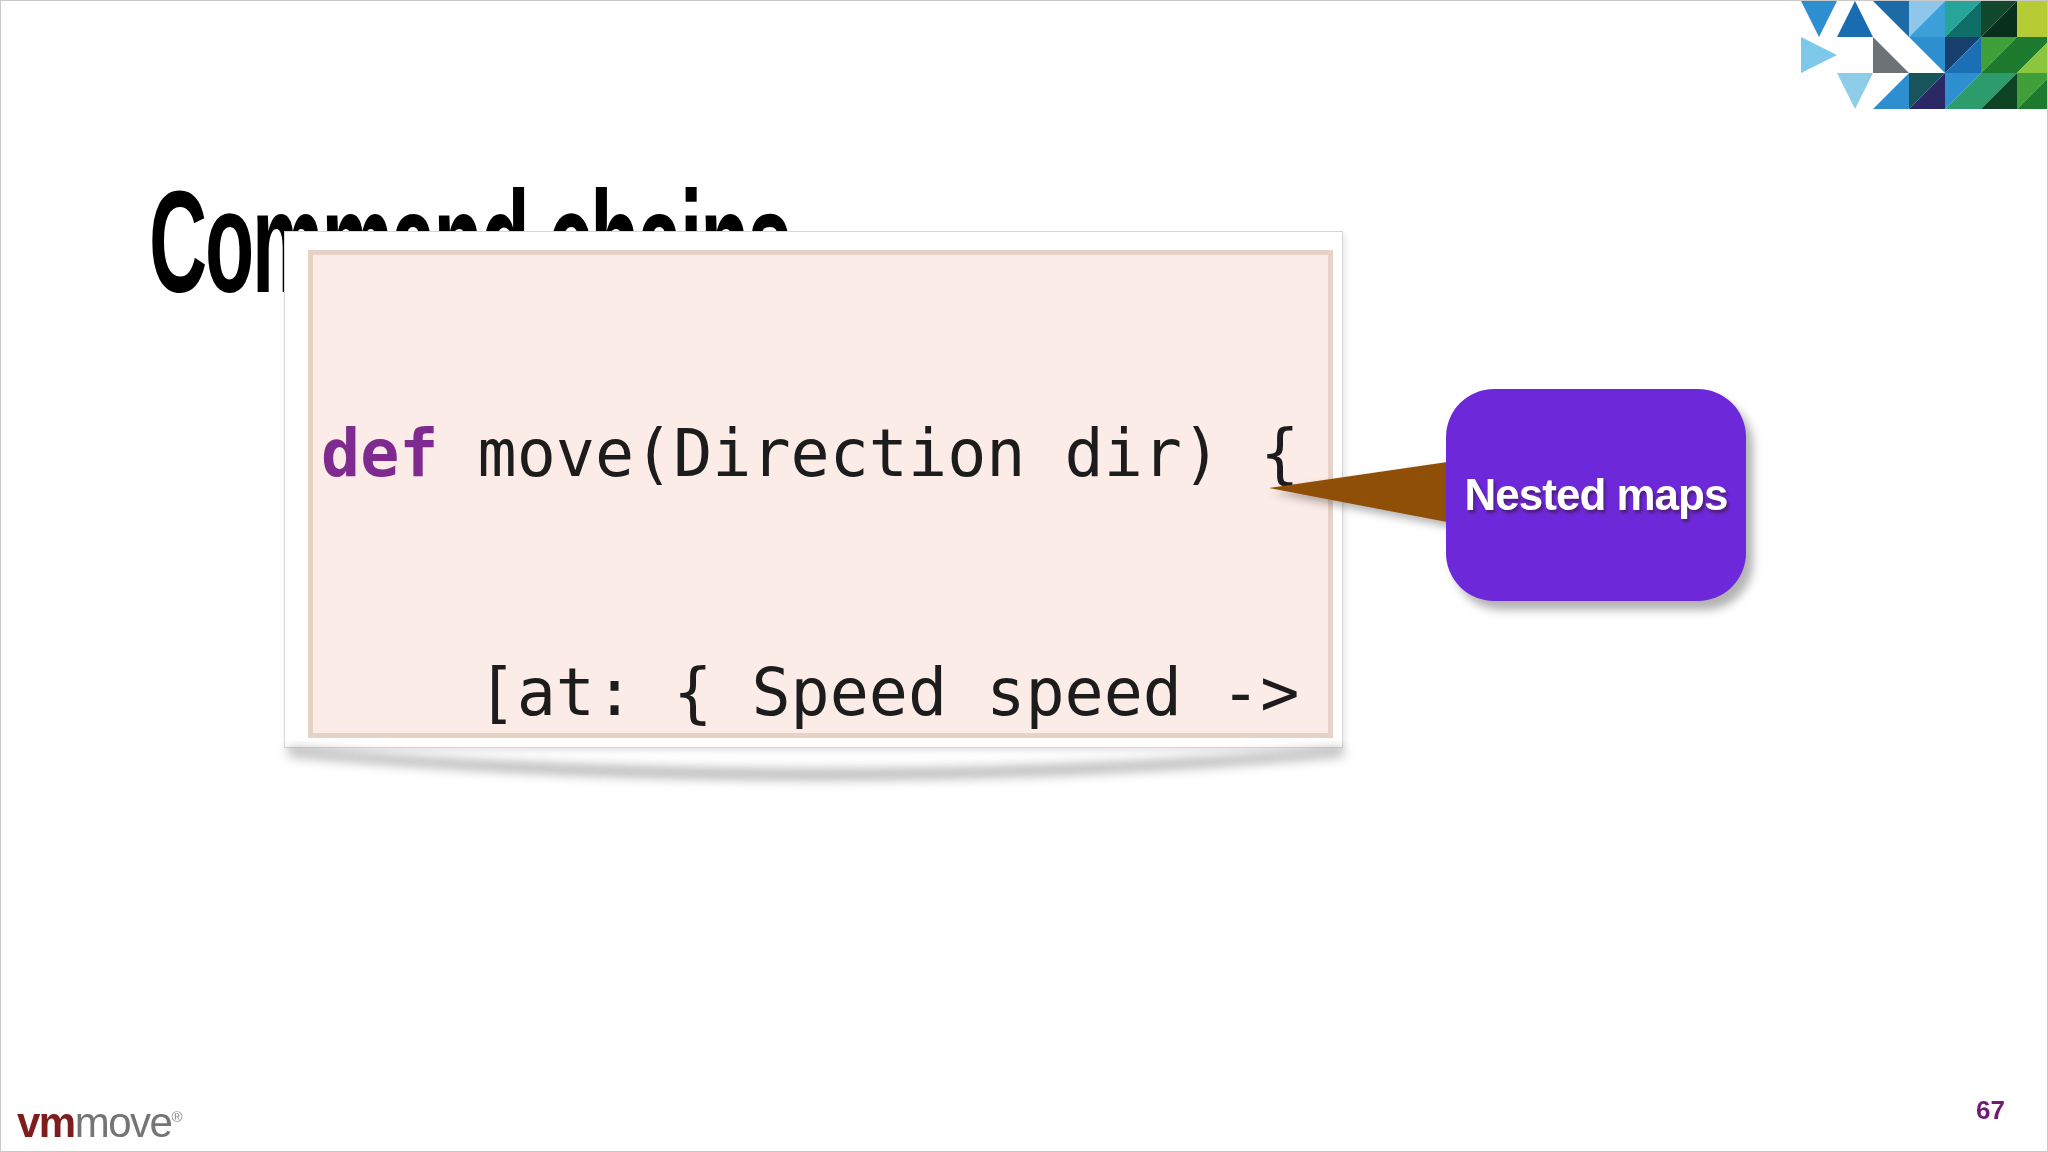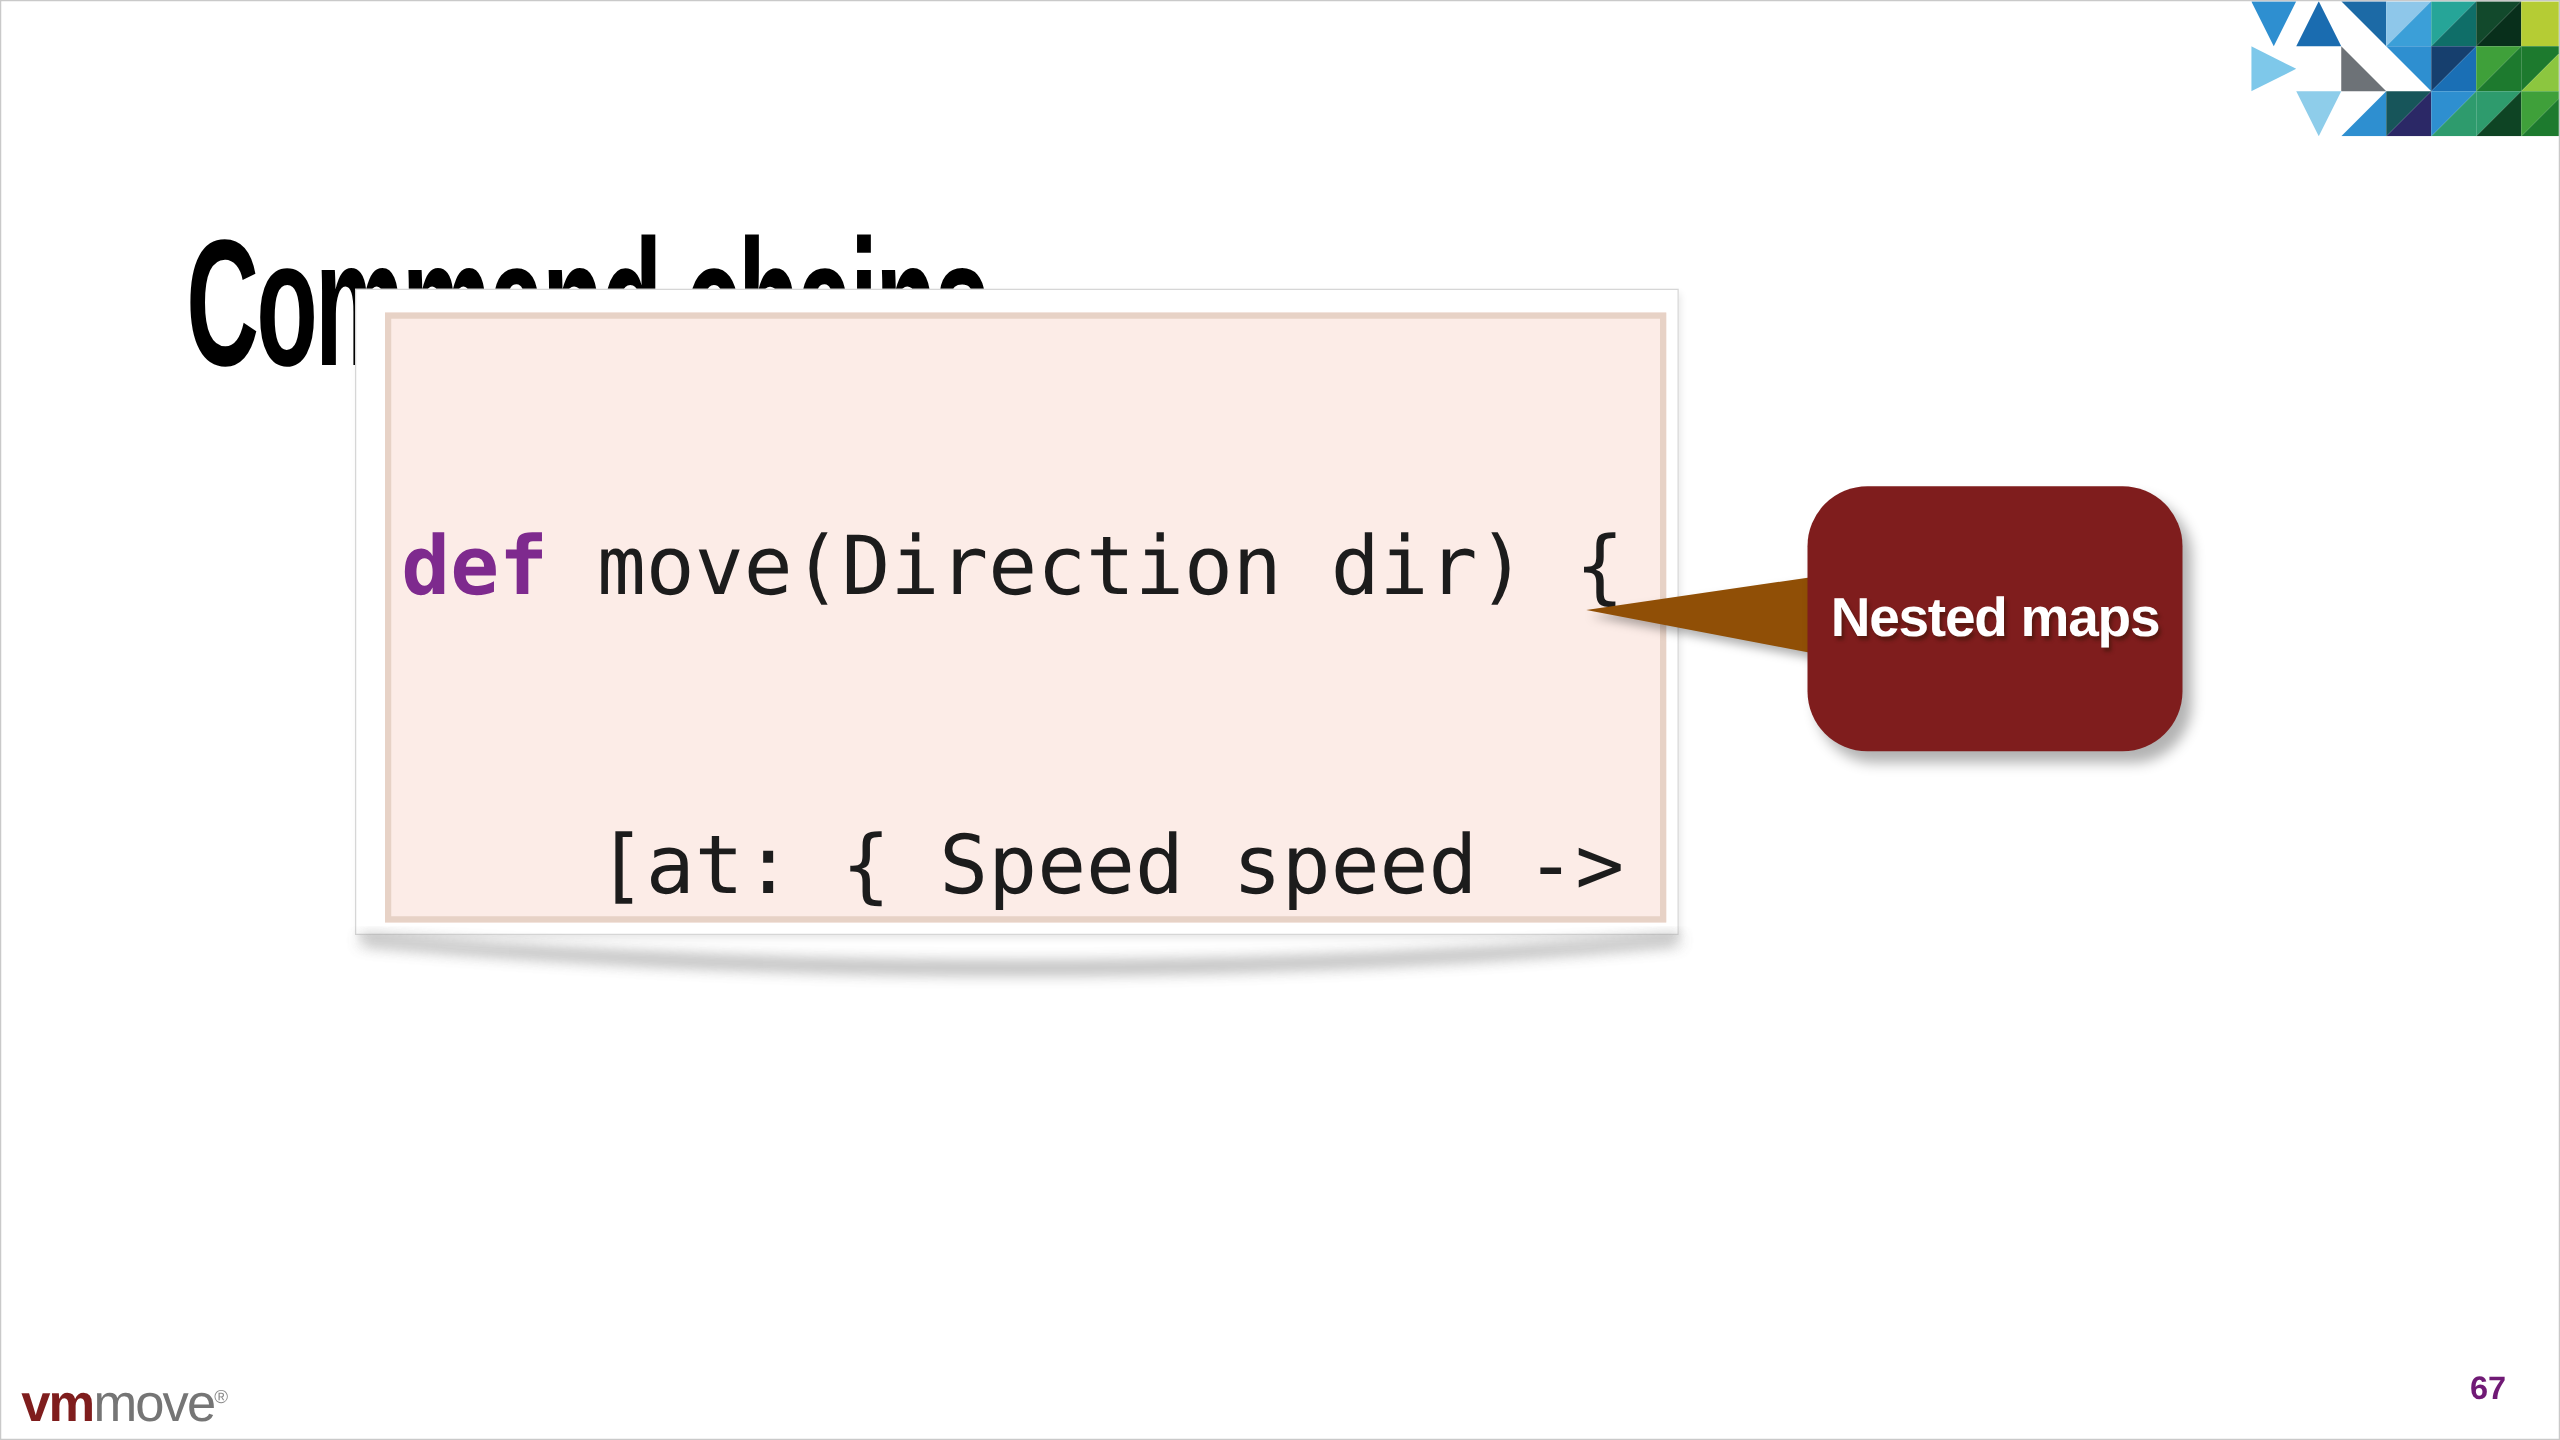--- a/index.html
+++ b/index.html
@@ -132,21 +132,21 @@
         <feGaussianBlur stdDeviation="6"></feGaussianBlur>
       </filter>
     </defs>
     <path d="M 18 8 Q 545 52 1072 8 L 1072 14 Q 545 60 18 14 Z" fill="#6b6b6b" opacity="0.75" filter="url(#blurF)"></path>
   </svg>
 
   <svg class="callout-tail" viewBox="0 0 215 125">
     <polygon points="13,59 212,30 212,97" fill="#904f06"></polygon>
   </svg>
 
-  <div class="callout-bubble" style="background: #7f1d1d; color: rgb(255, 255, 255);">
+  <div class="callout-bubble" style="background: #6d28d9; color: rgb(255, 255, 255);">
     <div>Nested maps</div>
   </div>
 
   <div class="vmware">
     <span class="vm">vm</span><span>move</span><span class="reg">®</span>
   </div>
   <div class="page-number">67</div>
 
 </div>
 

